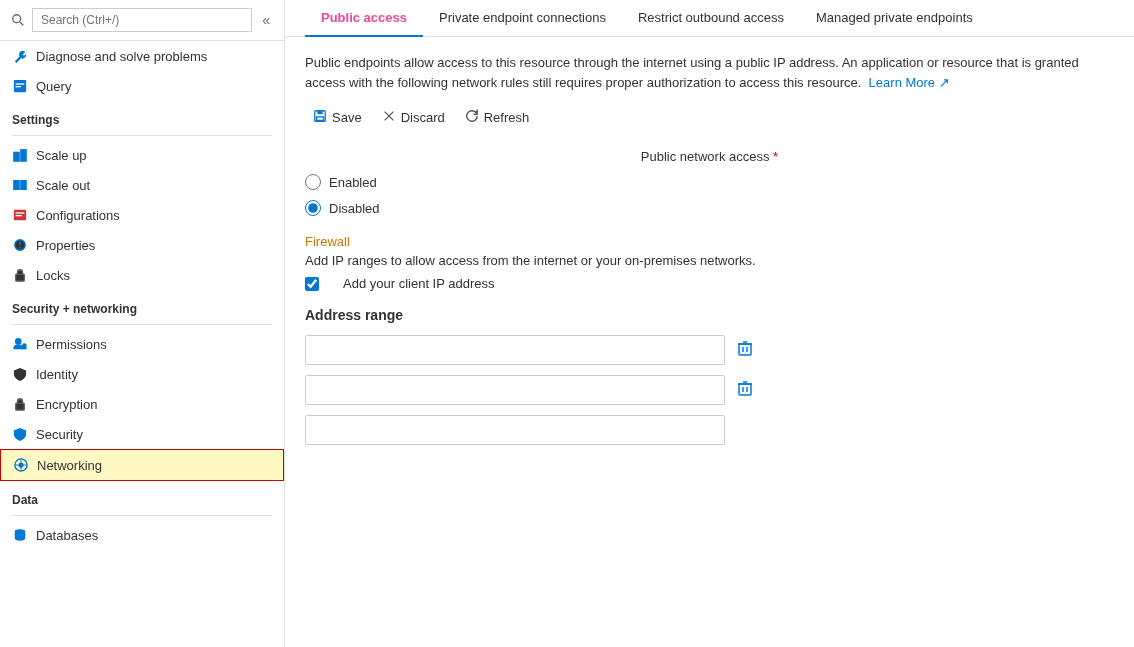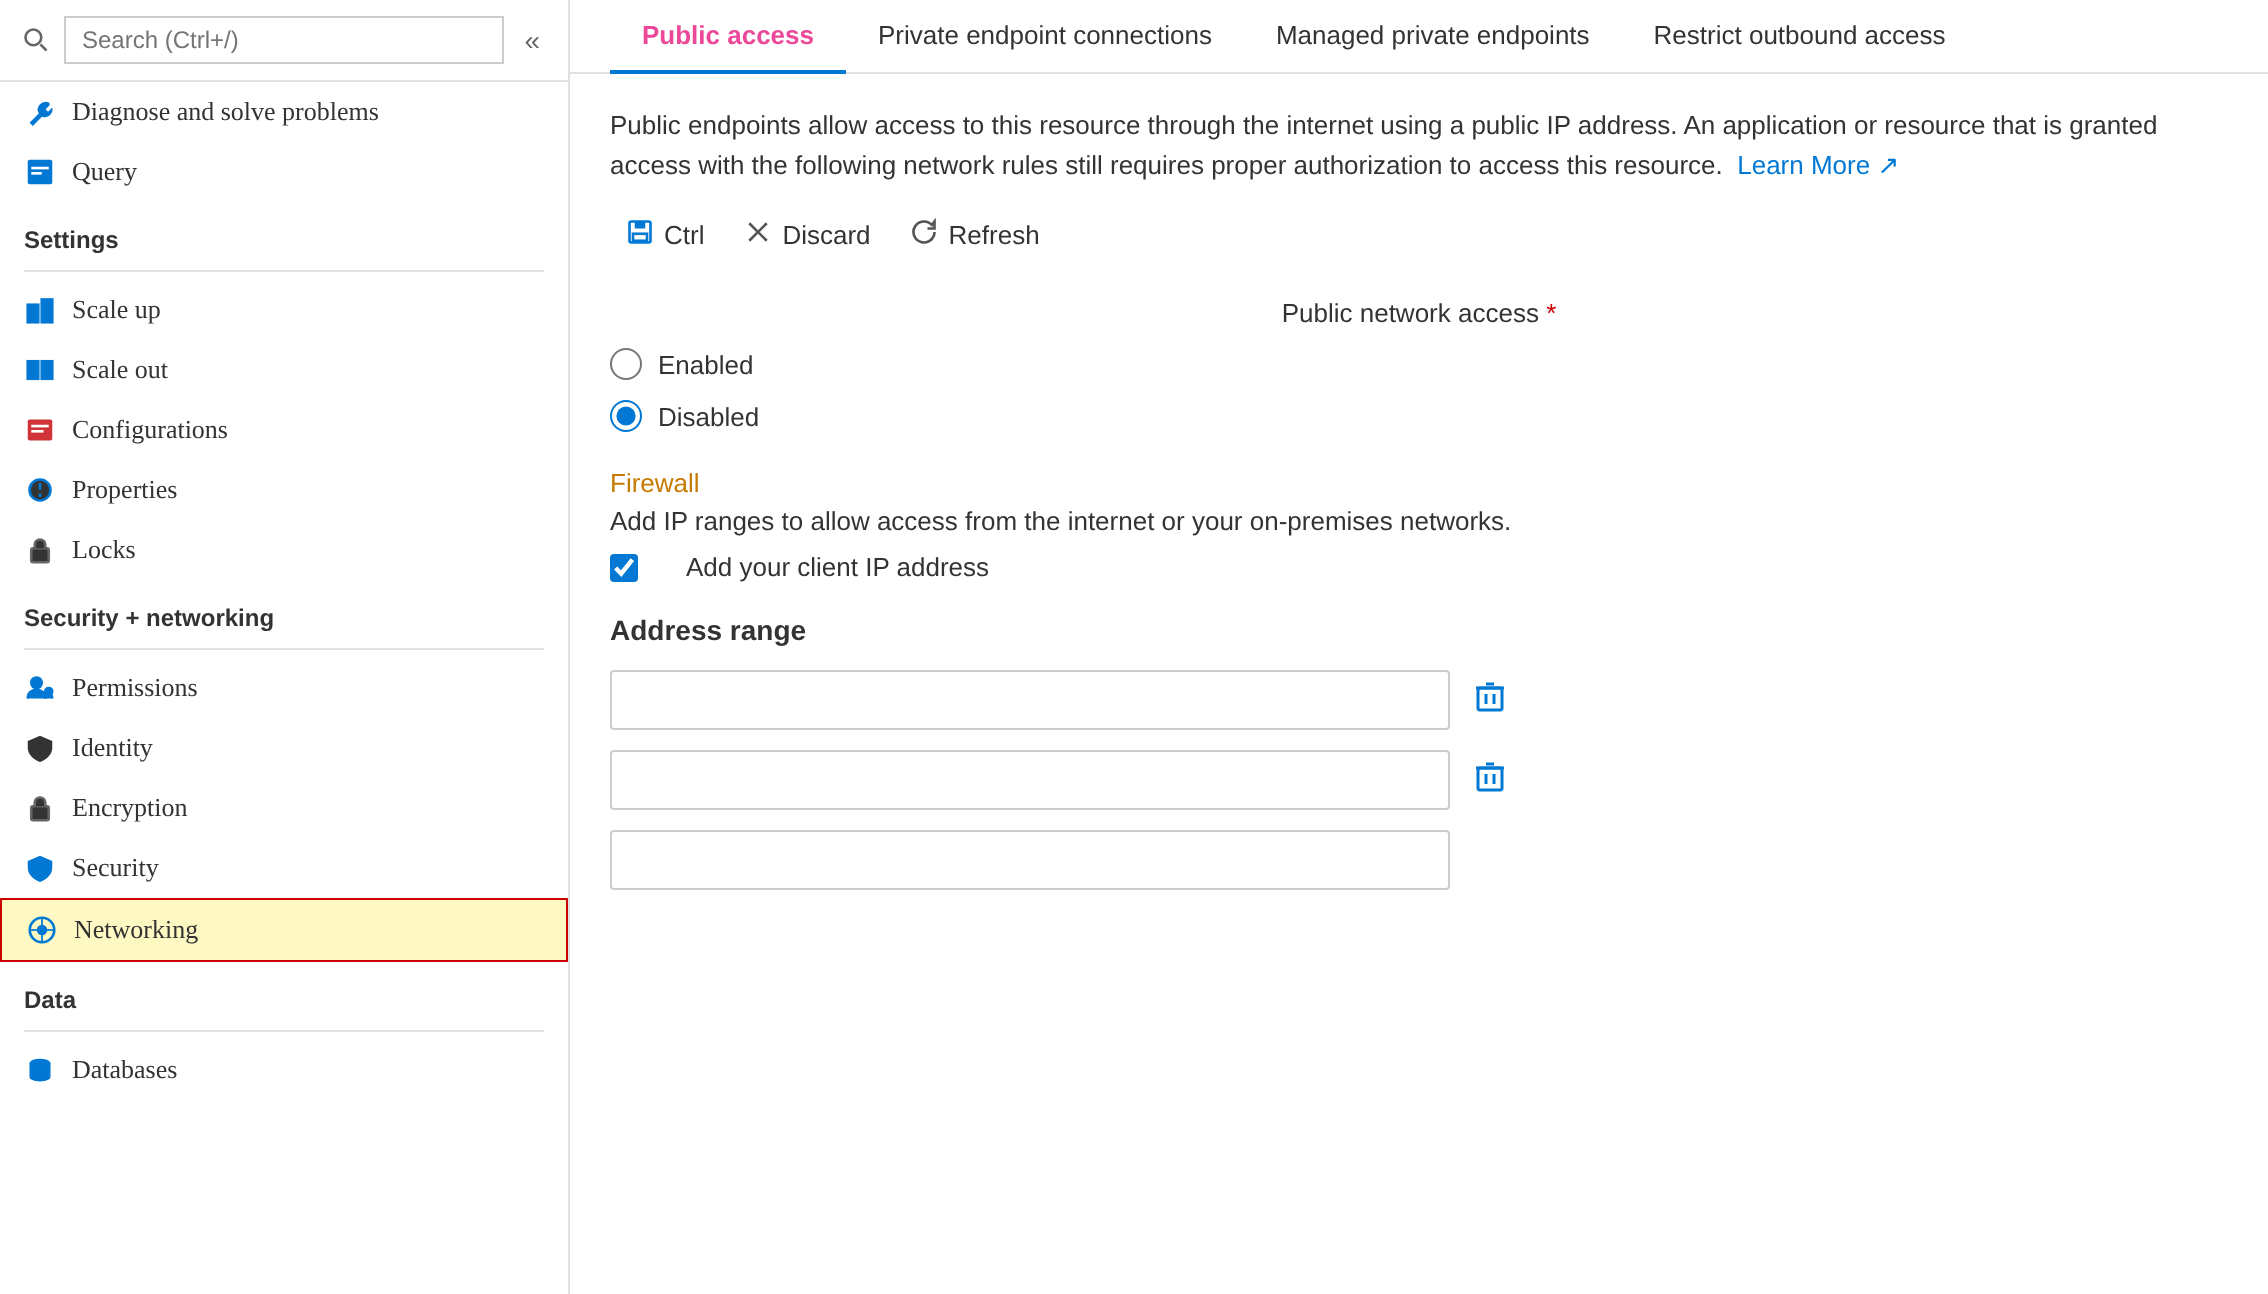--- a/index.html
+++ b/index.html
@@ -46,21 +46,20 @@
     }
 
     .sidebar-item {
       display: flex;
       align-items: center;
       padding: 7px 12px;
       cursor: pointer;
       gap: 8px;
       font-size: 13px;
       color: #333;
-      font-family: Liberation Serif, serif;
     }
     .sidebar-item.active {
       background: #fef9c3;
       border: 1.5px solid #c00;
       color: #333;
     }
 
     .sidebar-icon {
       width: 16px;
       height: 16px;
@@ -428,41 +427,41 @@
     <span>Databases</span>
   </div>
 
 </div>
 
 <div class="main-content">
 
   <div class="tab-bar">
     <div class="tab active">Public access</div>
     <div class="tab">Private endpoint connections</div>
+    <div class="tab">Restrict outbound access</div>
     <div class="tab">Managed private endpoints</div>
-    <div class="tab">Restrict outbound access</div>
   </div>
 
   <div class="content-area">
 
     <p class="info-text">
       <span>Public endpoints allow access to this resource through the internet using a public IP address. An application or resource that is granted access with the following network rules still requires proper authorization to access this resource.</span>
       &nbsp;<a href="#"><span>Learn More</span> <span>↗</span></a>
     </p>
 
     <div class="toolbar">
       <button class="toolbar-btn">
         <span>
           <svg viewBox="0 0 16 16" width="14" height="14" fill="none" stroke="#0078d4" stroke-width="1.5">
               <rect x="2" y="2" width="12" height="12" rx="1"></rect>
               <rect x="5" y="2" width="6" height="4" fill="#0078d4" stroke="none"></rect>
               <rect x="4" y="9" width="8" height="4" fill="none" stroke="#0078d4"></rect>
             </svg>
         </span>
-        <span>Ctrl</span>
+        <span>Save</span>
       </button>
       <button class="toolbar-btn">
         <span>
           <svg viewBox="0 0 16 16" width="14" height="14" fill="none" stroke="#555" stroke-width="1.5">
               <polyline points="3,3 13,13"></polyline>
               <polyline points="13,3 3,13"></polyline>
             </svg>
         </span>
         <span>Discard</span>
       </button>

